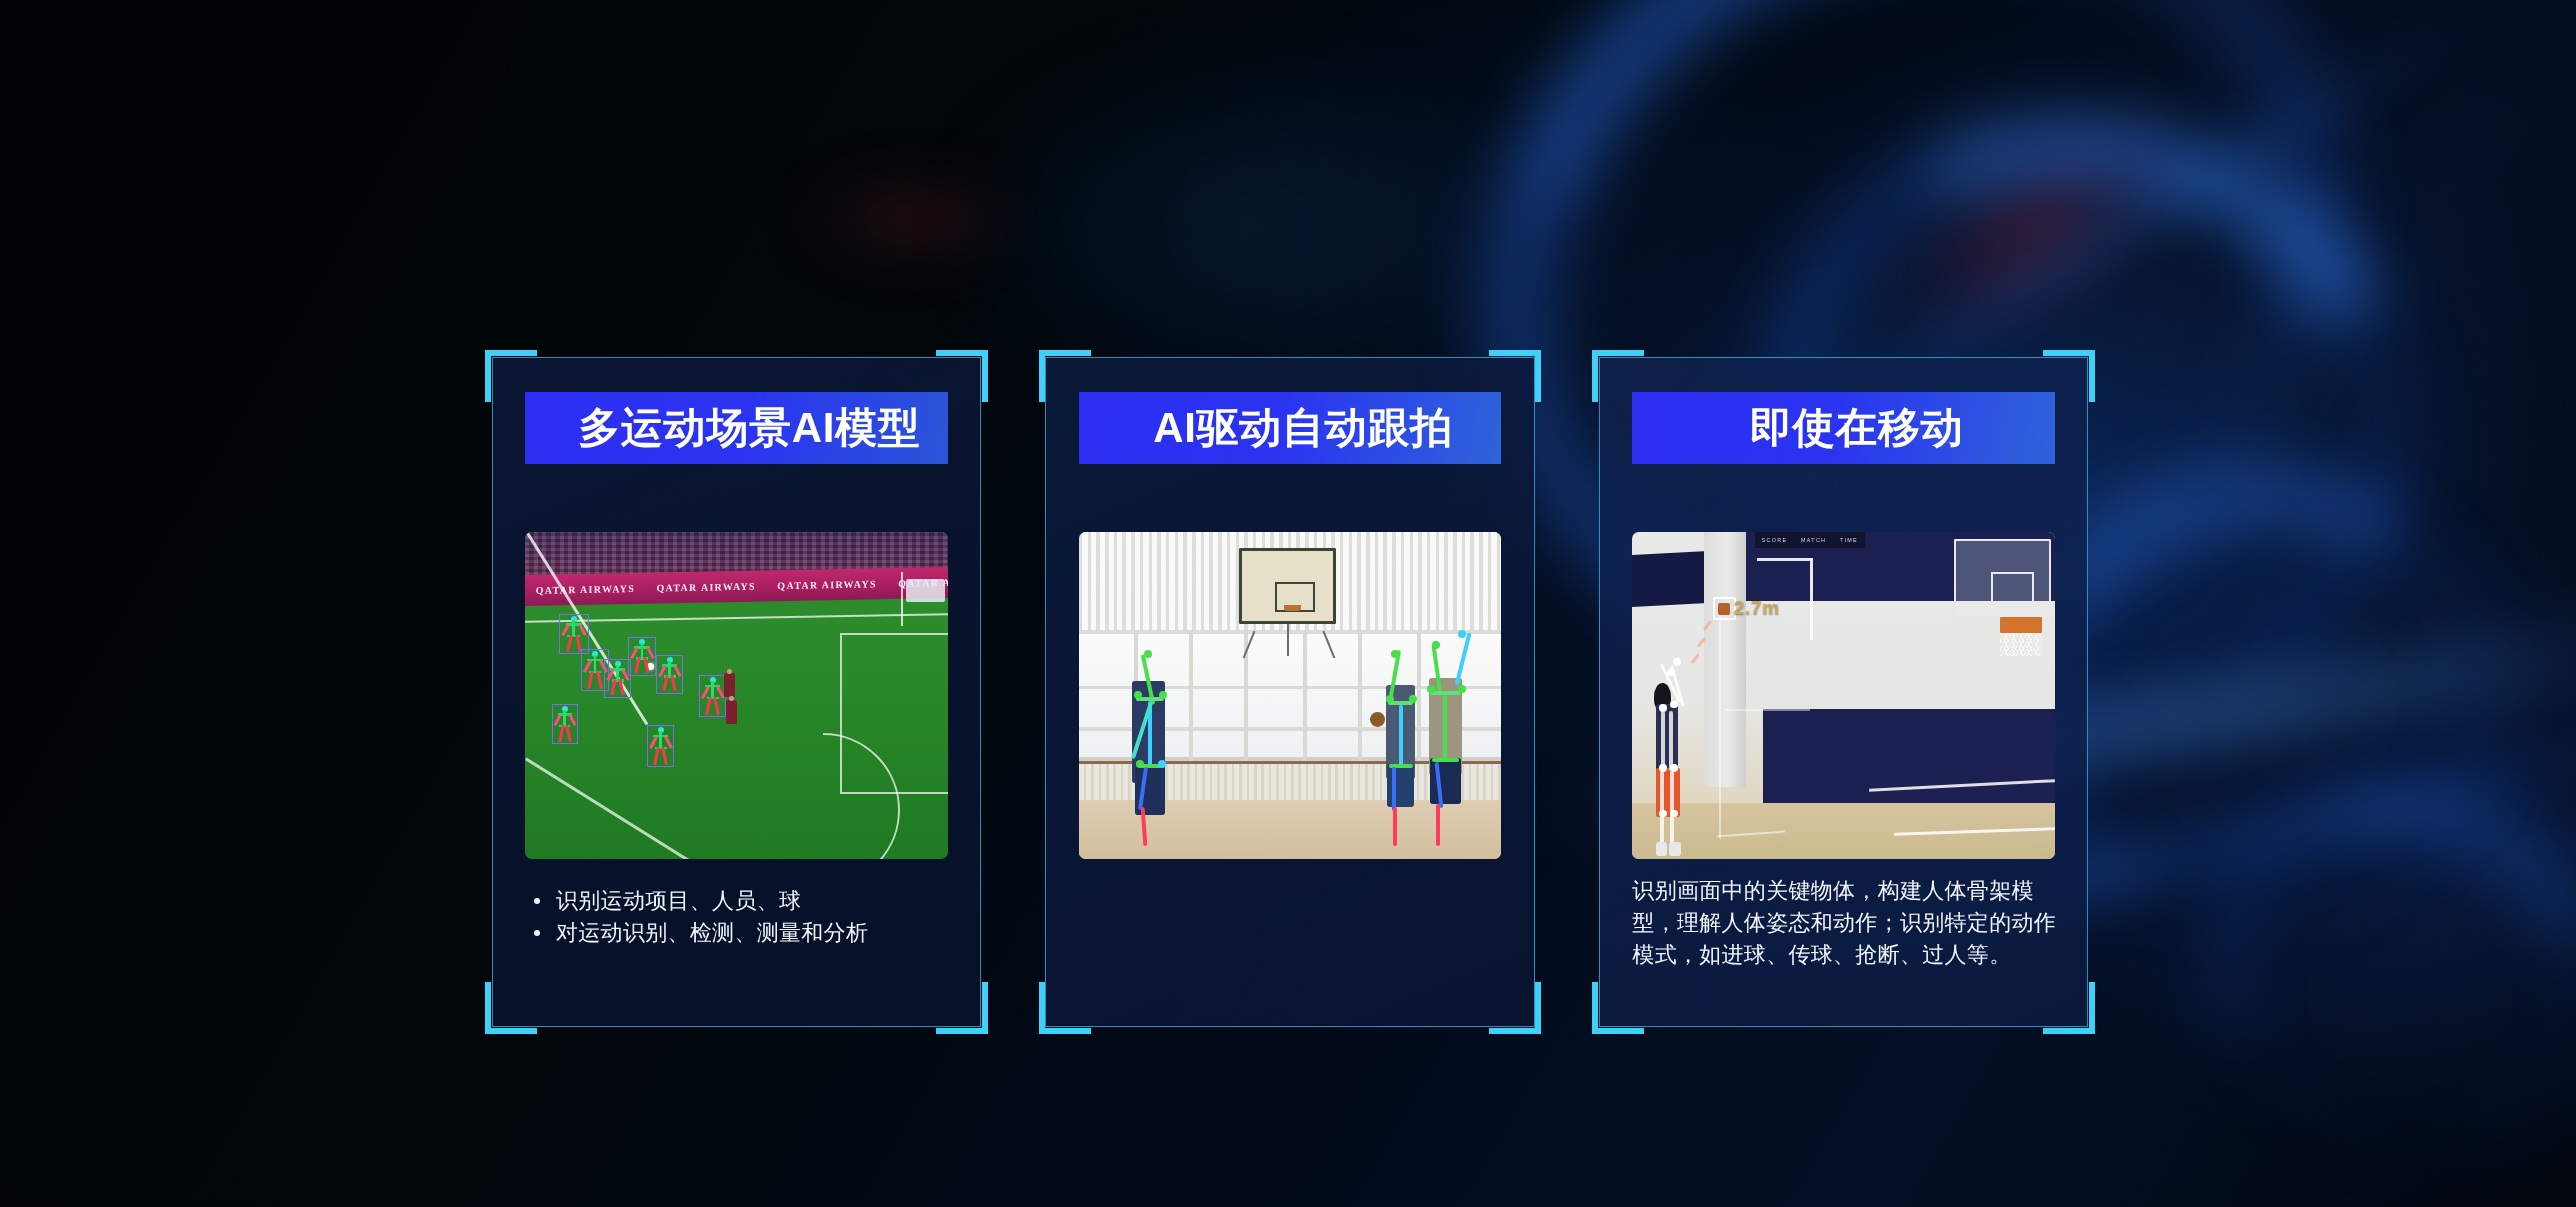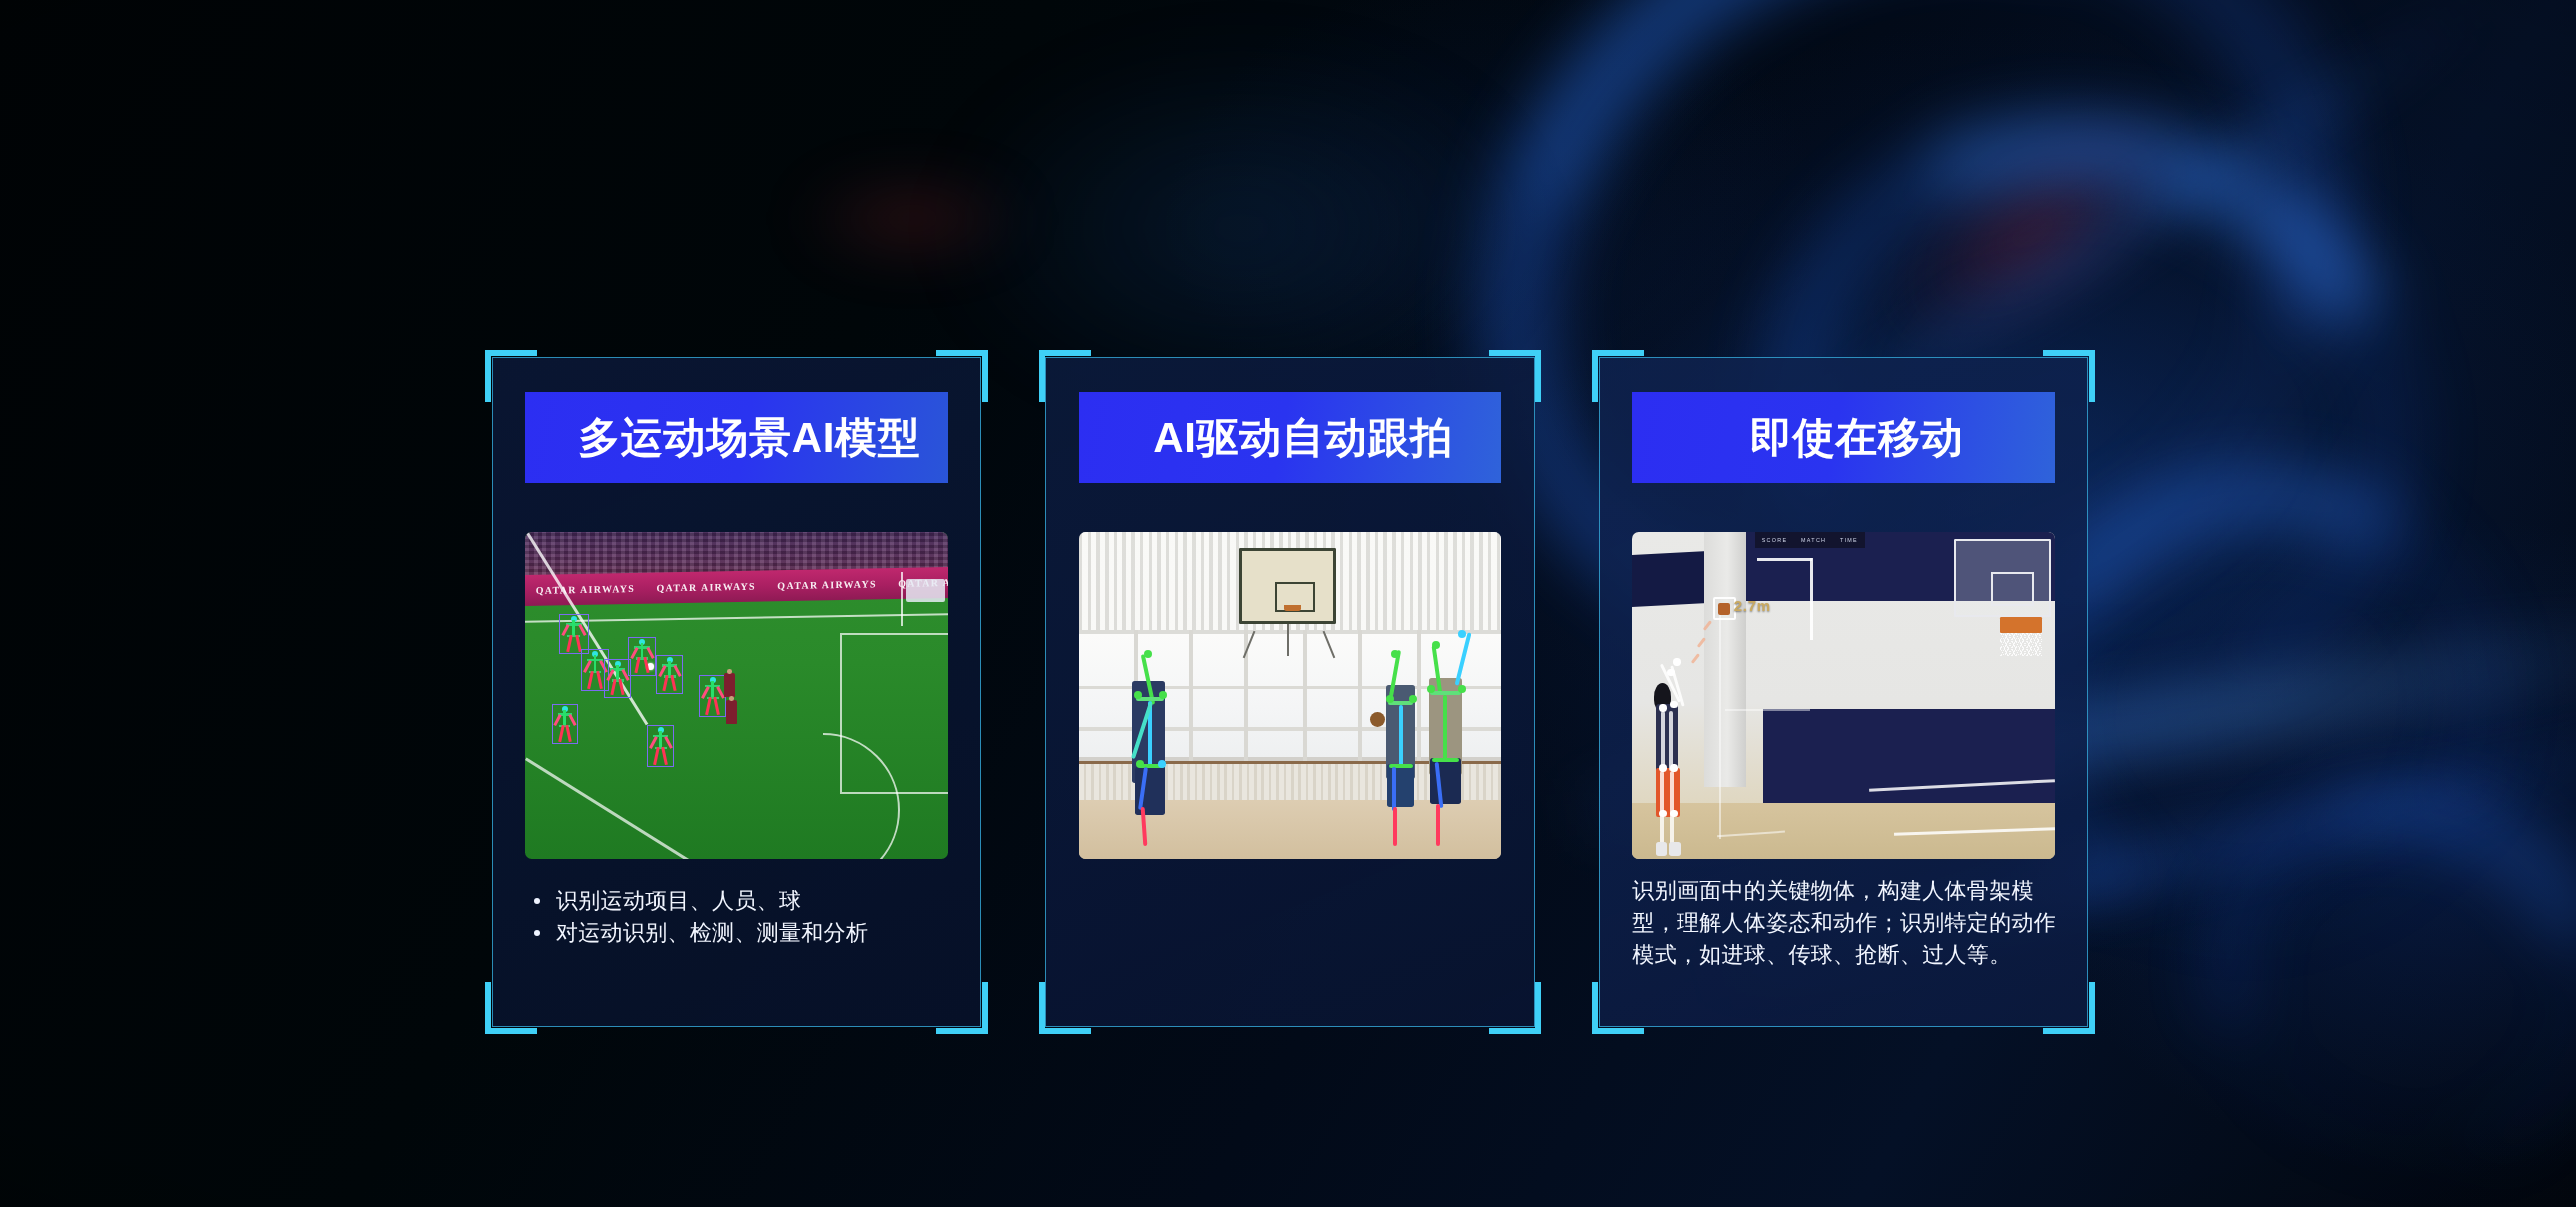--- a/index.html
+++ b/index.html
@@ -100,21 +100,21 @@
   .c-tr::after  { right:0; top:0; }
   .c-bl { left:0; bottom:0; }
   .c-bl::before { left:0; bottom:0; }
   .c-bl::after  { left:0; bottom:0; }
   .c-br { right:0; bottom:0; }
   .c-br::before { right:0; bottom:0; }
   .c-br::after  { right:0; bottom:0; }
 
   
   .title-bar {
-    position:absolute; left:40px; right:40px; top:42px; height:91px;
+    position:absolute; left:40px; right:40px; top:42px; height:72px;
     background:linear-gradient(100deg,#2c2ef2 0%,#2a34f0 52%,#2a55d8 100%);
     display:flex; align-items:center; justify-content:center;padding-left:26px;
   }
   .card-2 .title-bar, .card-3 .title-bar {
     background:linear-gradient(100deg,#2c2ef2 0%,#2a34f0 48%,#2f63da 100%);
   }
   .title-text {
     color:#fff; font-size:42px; font-weight:700; letter-spacing:0.7px;
     white-space:nowrap; line-height:1;
   }
@@ -220,21 +220,21 @@
   .c3-bb { position:absolute; right:1%; top:2%; width:23%; height:24%;
      border:2.7px solid #e8e9ee; background:rgba(235,238,245,.25); border-radius:1.3px; }
   .c3-bb-in { position:absolute; left:38%; top:42%; width:46%; height:46%; border:2px solid #e8e9ee; }
   .c3-rim { position:absolute; right:3%; top:26%; width:10%; height:5%; background:#d4732c; border-radius:1.3px; }
   .c3-net { position:absolute; right:3%; top:31%; width:10%; height:7%;
      background:repeating-linear-gradient(115deg, rgba(255,255,255,.85) 0 0.7px, transparent 0.7px 3.4px),
                 repeating-linear-gradient(65deg, rgba(255,255,255,.85) 0 0.7px, transparent 0.7px 3.4px); }
   .measure-line { position:absolute; background:rgba(255,255,255,.9); }
   .ball-box { position:absolute; width:23px; height:23px; border:2px solid rgba(255,255,255,.95); border-radius:2px; }
   .ball-box::after { content:""; position:absolute; inset:3.4px; background:#b4622a; border-radius:2px; }
-  .measure-label { position:absolute; color:#c9a961; font-size:15px; font-weight:700; letter-spacing:0.7px;
+  .measure-label { position:absolute; color:#c9a961; font-size:19px; font-weight:700; letter-spacing:0.7px;
      text-shadow:0 0.7px 2px rgba(0,0,0,.45); }
   .traj { position:absolute; width:2.7px; background:rgba(240,180,150,.85); border-radius:1.3px; }
   .shooter-body { position:absolute; background:#2c3050; border-radius:3.4px 3.4px 1.3px 1.3px; }
   .shooter-shorts { position:absolute; background:#e2562a; border-radius:2px; }
   .shooter-hair { position:absolute; background:#15151c; border-radius:50% 50% 40% 40%; }
 
   
   .body-area { position:absolute; left:40px; right:35px; top:535px; bottom:27px; }
   ul.bullets { list-style:none; }
   ul.bullets li {

